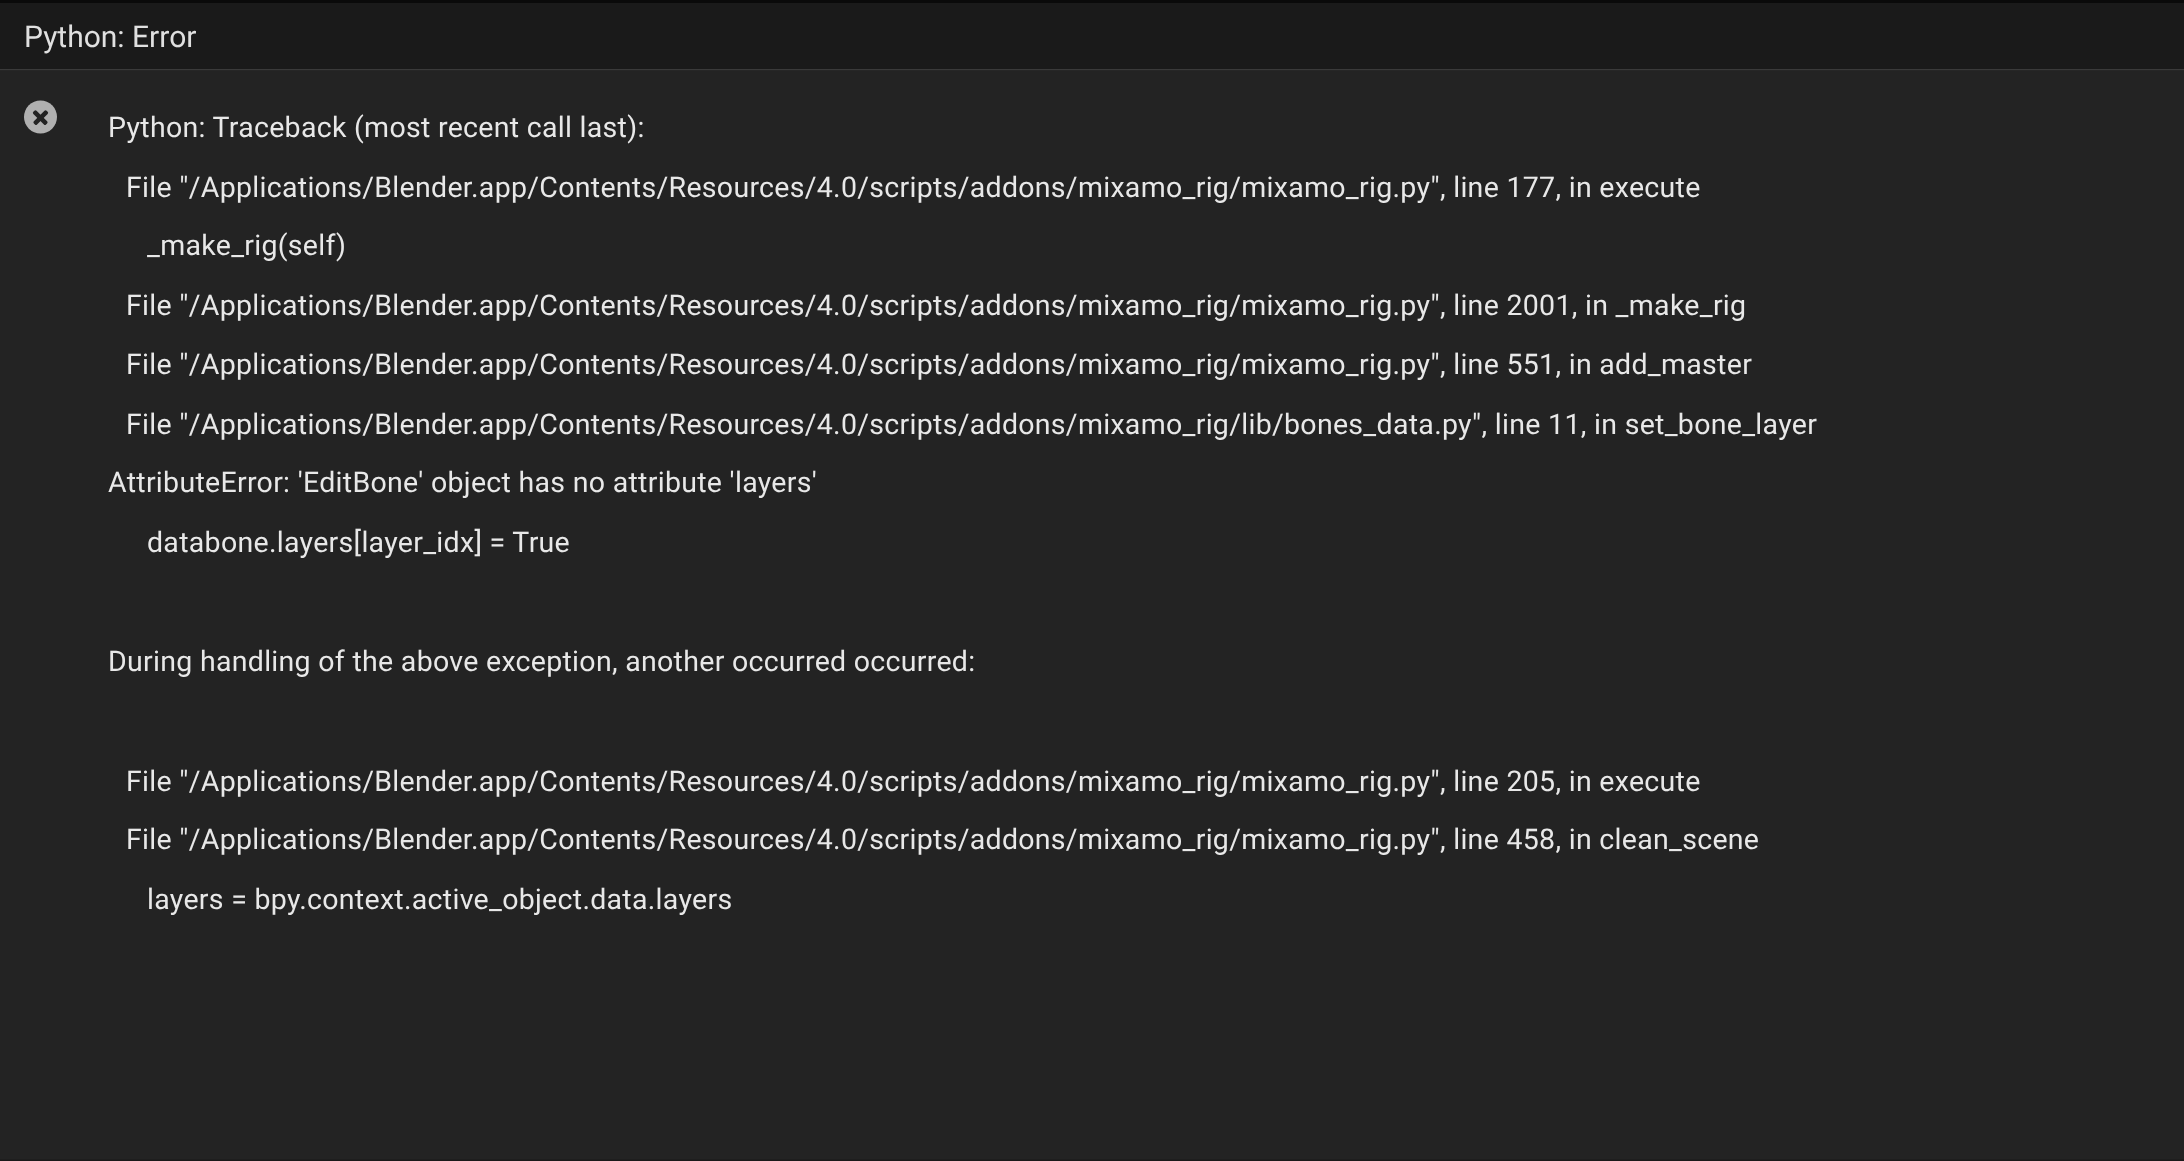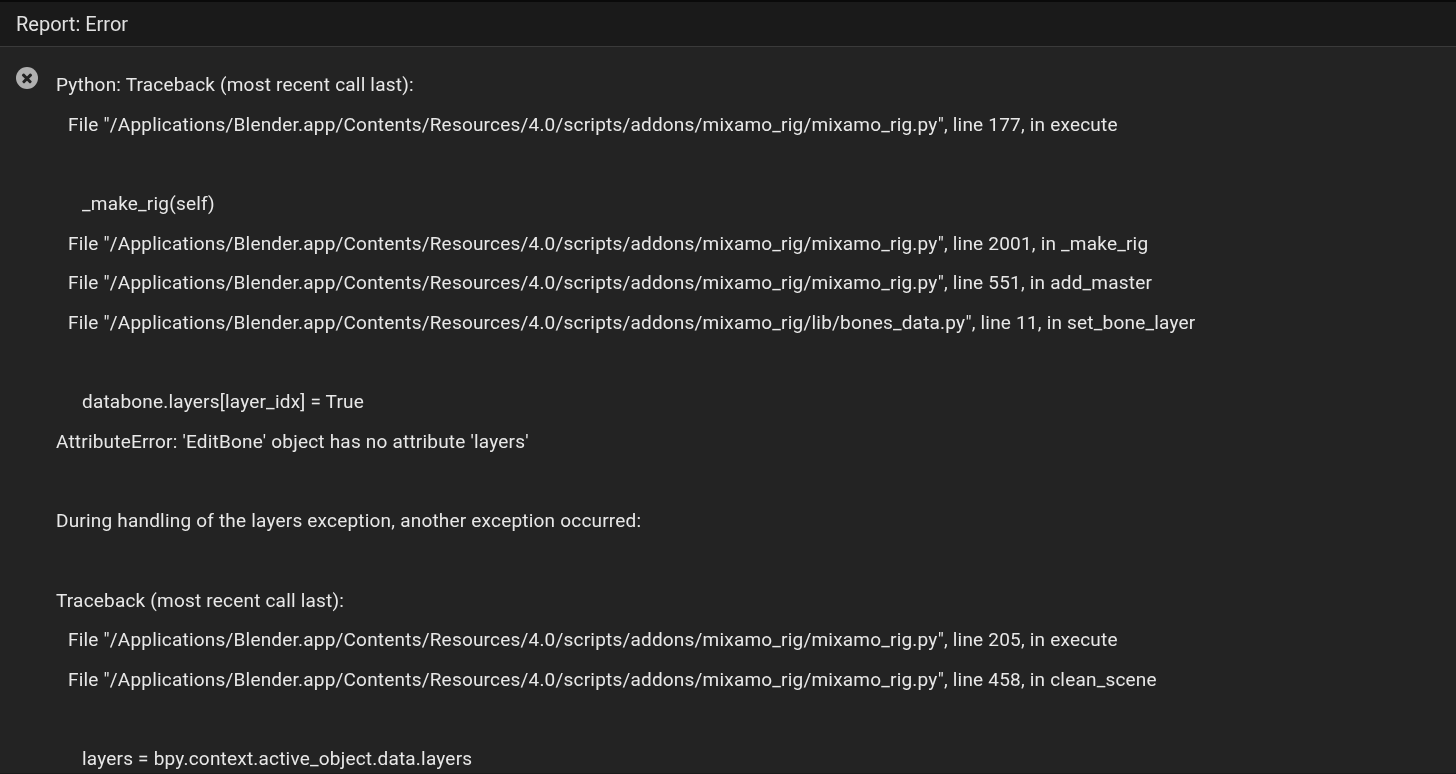--- a/index.html
+++ b/index.html
@@ -23,20 +23,21 @@
       padding: 10px 16px;
       color: #e0e0e0;
       font-size: 20px;
     }
     .content {
       background-color: #232323;
       padding: 18px 16px;
       height: calc(100% - 48px);
       display: flex;
       align-items: flex-start;
+      gap: 16px;
     }
     .icon-col {
       width: 40px;
       flex-shrink: 0;
       padding-top: 2px;
     }
     .error-icon {
       width: 22px;
       height: 22px;
       border-radius: 50%;
@@ -68,47 +69,45 @@
       letter-spacing: 0.2px;
     }
     .traceback-line {
       white-space: pre;
     }
     .indent-1 {
       padding-left: 12px;
     }
     .indent-2 {
       padding-left: 26px;
-      margin-top: 40px;
     }
     .blank-line {
       height: 40px;
     }
   </style>
 </head>
 <body>
 
 <div class="header">
-  <span>Report: Error</span>
+  <span>Python: Error</span>
 </div>
 
 <div class="content">
   <div class="icon-col">
     <div class="error-icon"></div>
   </div>
   <div class="text-col" id="traceback-container">
   <div class="traceback-line indent-0">Python: Traceback (most recent call last):</div>
       <div class="traceback-line indent-1">File "/Applications/Blender.app/Contents/Resources/4.0/scripts/addons/mixamo_rig/mixamo_rig.py", line 177, in execute</div>
       <div class="traceback-line indent-2">_make_rig(self)</div>
       <div class="traceback-line indent-1">File "/Applications/Blender.app/Contents/Resources/4.0/scripts/addons/mixamo_rig/mixamo_rig.py", line 2001, in _make_rig</div>
       <div class="traceback-line indent-1">File "/Applications/Blender.app/Contents/Resources/4.0/scripts/addons/mixamo_rig/mixamo_rig.py", line 551, in add_master</div>
       <div class="traceback-line indent-1">File "/Applications/Blender.app/Contents/Resources/4.0/scripts/addons/mixamo_rig/lib/bones_data.py", line 11, in set_bone_layer</div>
+      <div class="traceback-line indent-0">AttributeError: 'EditBone' object has no attribute 'layers'</div>
       <div class="traceback-line indent-2">databone.layers[layer_idx] = True</div>
-      <div class="traceback-line indent-0">AttributeError: 'EditBone' object has no attribute 'layers'</div>
       <div class="blank-line"></div>
-      <div class="traceback-line indent-0">During handling of the layers exception, another exception occurred:</div>
+      <div class="traceback-line indent-0">During handling of the above exception, another occurred occurred:</div>
       <div class="blank-line"></div>
-      <div class="traceback-line indent-0">Traceback (most recent call last):</div>
       <div class="traceback-line indent-1">File "/Applications/Blender.app/Contents/Resources/4.0/scripts/addons/mixamo_rig/mixamo_rig.py", line 205, in execute</div>
       <div class="traceback-line indent-1">File "/Applications/Blender.app/Contents/Resources/4.0/scripts/addons/mixamo_rig/mixamo_rig.py", line 458, in clean_scene</div>
       <div class="traceback-line indent-2">layers = bpy.context.active_object.data.layers</div>
     </div>
 </div>
 
 </body></html>

